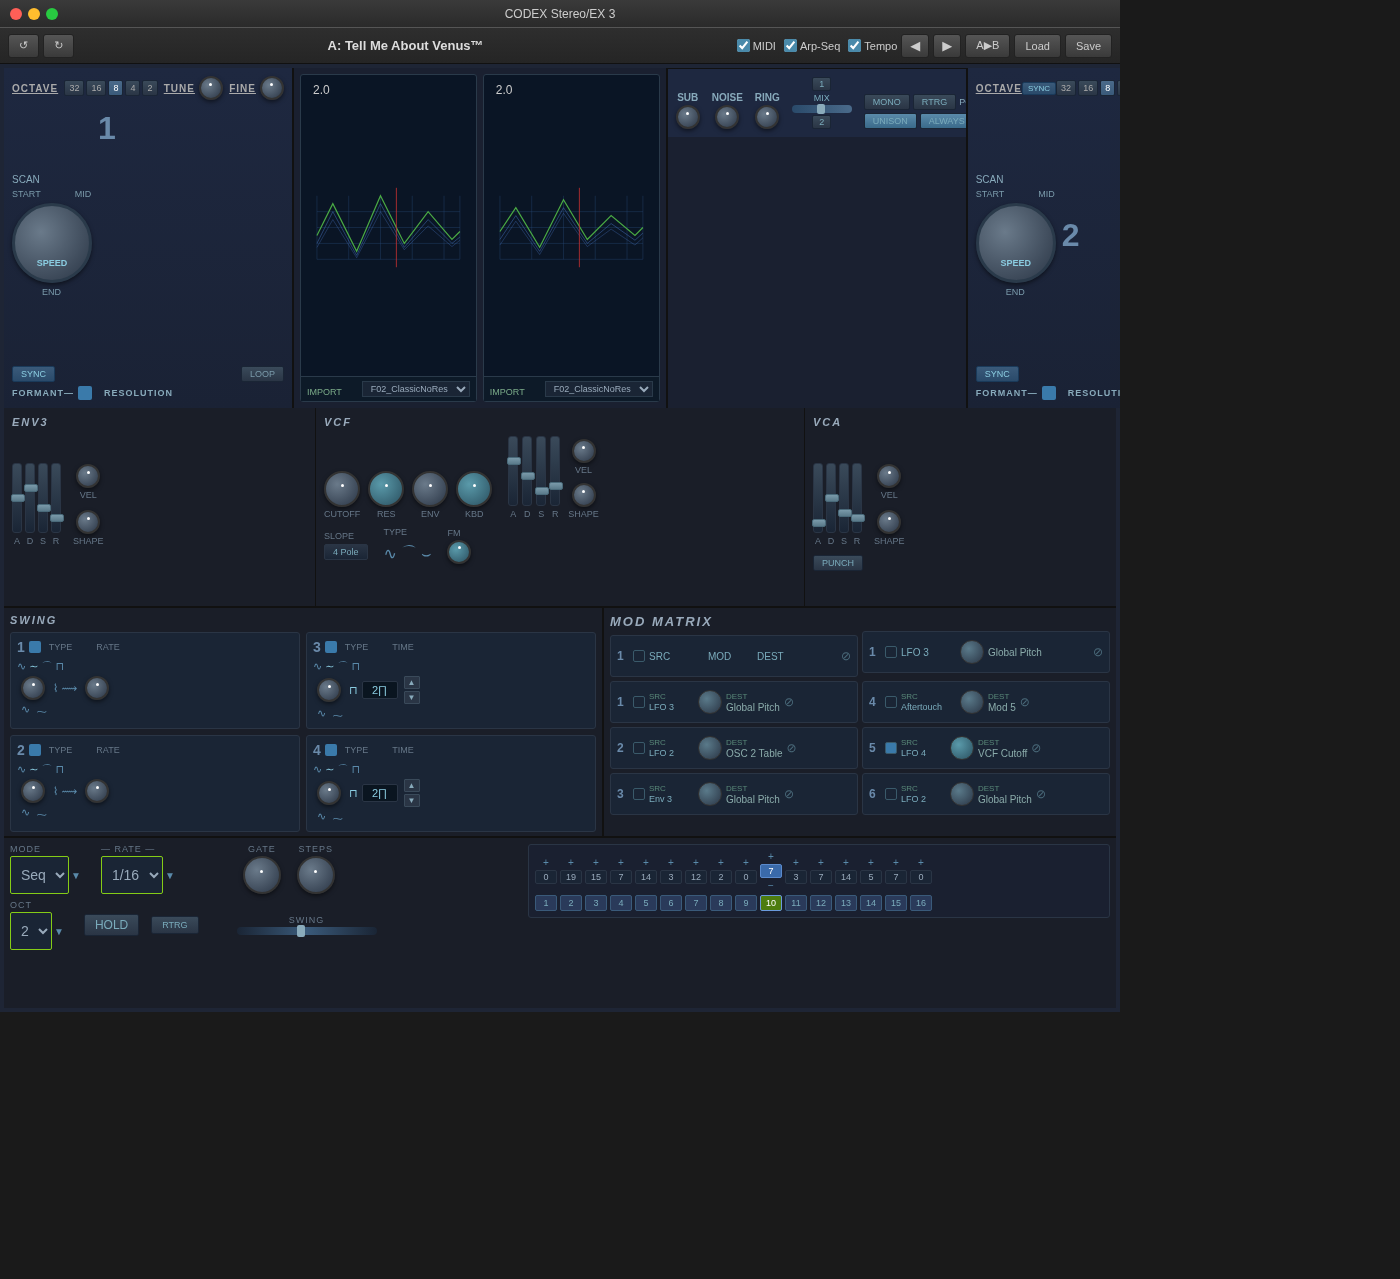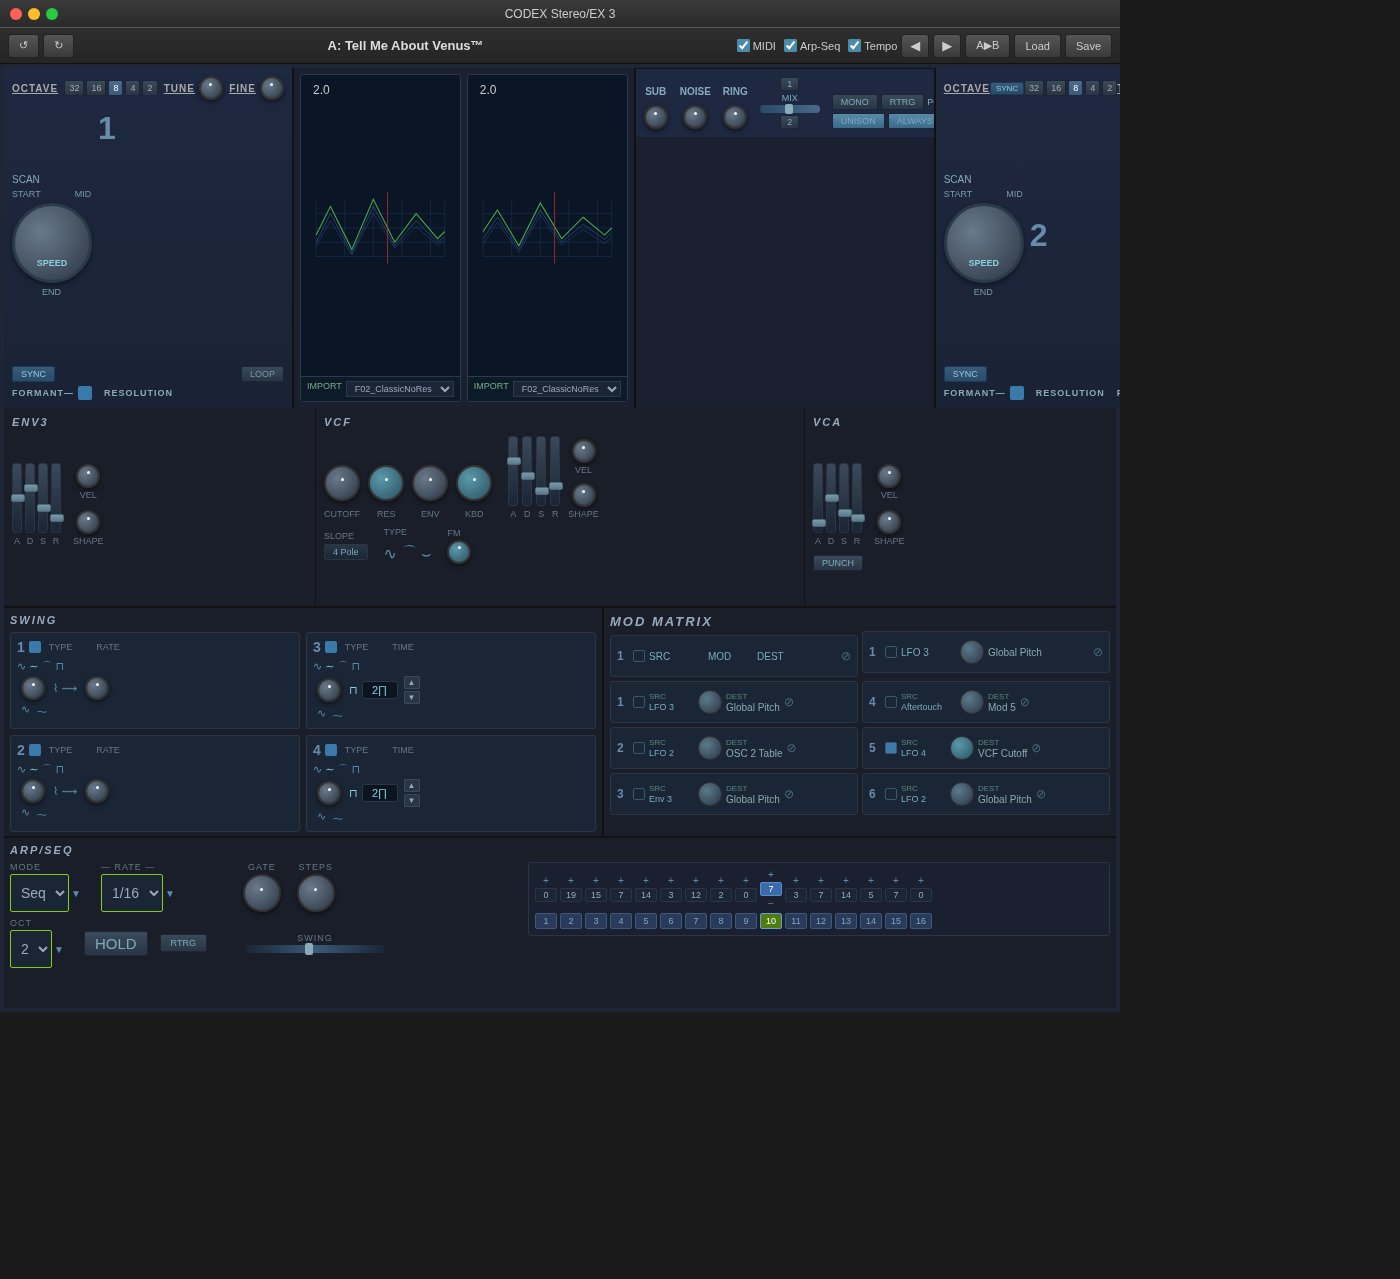--- a/index.html
+++ b/index.html
@@ -174,24 +174,25 @@
     }
     .wavetable-canvas {
       flex: 1;
       margin: 8px;
       margin-top: 20px;
       position: relative;
       overflow: hidden;
     }
     .wavetable-import {
       display: flex;
-      align-items: flex-start;
+      align-items: flex-end;
       padding: 4px 6px;
       background: #0d1a28;
       border-top: 1px solid #2a3a4a;
+      gap: 16px;
     }
     .import-label { color: #7aaa88; font-size: 9px; margin-right: 4px; }
     .import-select {
       background: #1a2535;
       border: 1px solid #2a3a4a;
       color: #9ab;
       font-size: 9px;
       padding: 1px 4px;
       flex: 1;
     }
@@ -366,21 +367,21 @@
       color: #9ab;
       font-size: 14px;
       padding: 9px 6px;
       border-radius: 2px;
     }
     .arp-oct-row { display: flex; gap: 8px; align-items: center; }
     .hold-btn {
       background: linear-gradient(180deg, #3a4a5a, #2a3545);
       border: 1px solid #1a2535;
       color: #7aabbb;
-      font-size: 15px;
+      font-size: 12px;
       padding: 3px 10px;
       border-radius: 2px;
     }
     .rtrg-btn {
       background: linear-gradient(180deg, #3a4a5a, #2a3545);
       border: 1px solid #1a2535;
       color: #7aabbb;
       font-size: 9px;
       padding: 3px 10px;
       border-radius: 2px;
@@ -476,21 +477,21 @@
       display: flex;
       align-items: center;
       flex: 1;
       gap: 6px;
       margin-top: 4px;
     }
     .knob-container {
       display: flex;
       flex-direction: column;
       align-items: center;
-      gap: 8px;
+      gap: 2px;
     }
 
     
     .lfo-time {
       background: #0a1520;
       border: 1px solid #2a3545;
       color: #8acce0;
       font-size: 11px;
       text-align: center;
       width: 36px;
@@ -1208,21 +1209,20 @@
             <span class="mod-dest">Global Pitch</span>
           </div>
           <span class="mod-bypass">⊘</span>
         </div>
       </div>
     </div>
 
   </div>
 
   <div class="arp-section">
-    <div class="arp-title">ARP/SEQ</div>
     <div class="arp-controls">
       <div class="arp-left">
         <div class="arp-row">
           <div style="display:flex;flex-direction:column;gap:2px;">
             <span class="arp-sublabel">MODE</span>
             <div style="display:flex;align-items:center;gap:2px;">
               <select class="arp-select">
                 <option>Seq</option>
               </select>
               <span style="color:#5a8aaa;font-size:10px;">▼</span>

